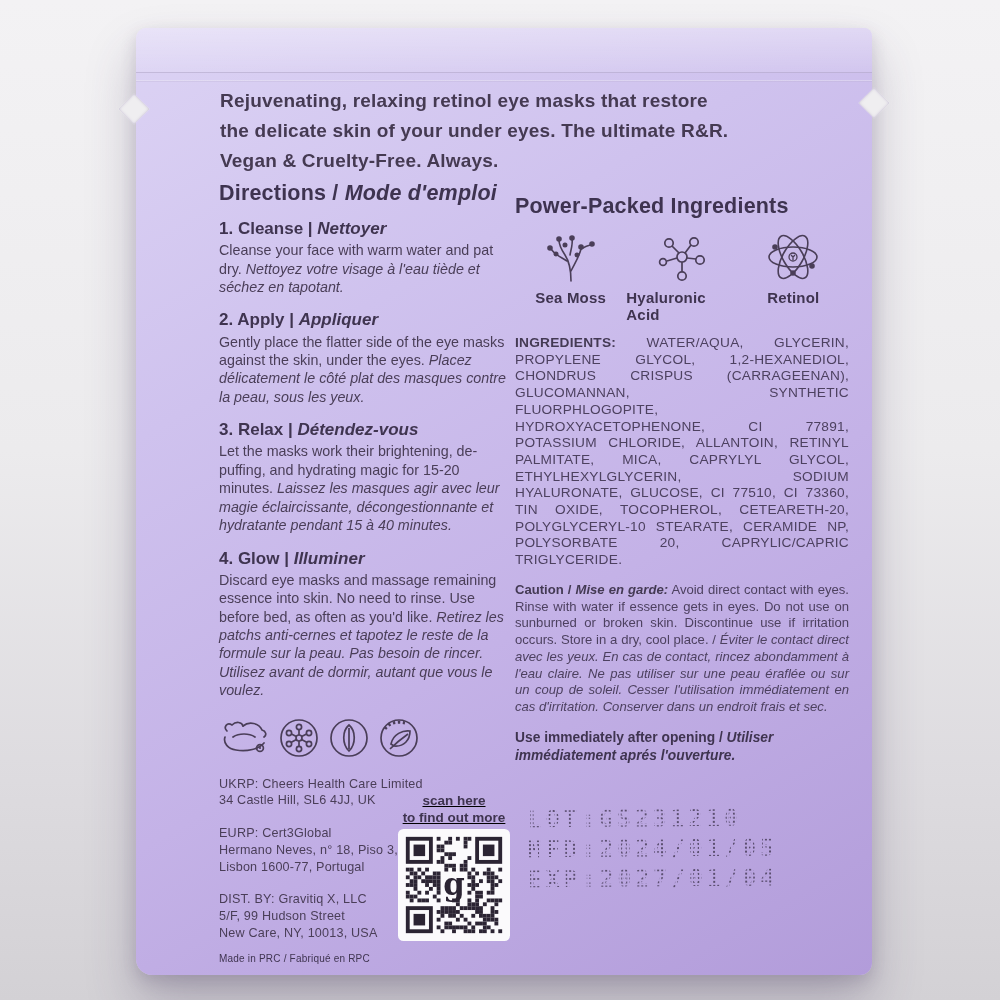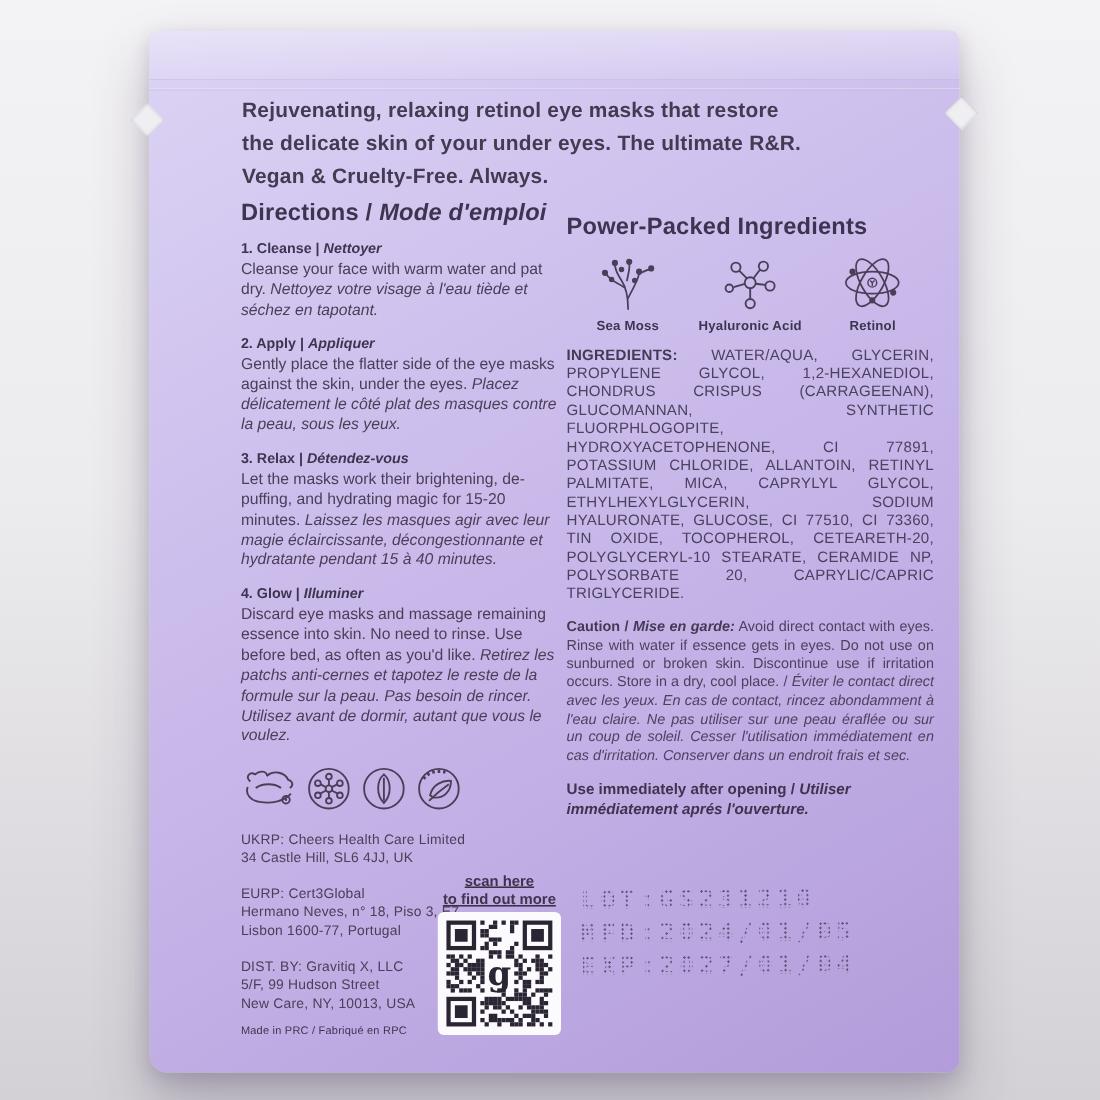--- a/index.html
+++ b/index.html
@@ -24,36 +24,36 @@
     font-size:19px;font-weight:600;line-height:1.57;letter-spacing:.2px;color:#453a52;}
   .intro span{display:block;}
 
   .col-left{position:absolute;left:83px;top:153px;width:289px;color:#4a3e58;}
   .col-right{position:absolute;left:379px;top:166px;width:334px;color:#4a3e58;}
 
   h2.sec{margin:0 0 12px 0;font-size:21.5px;font-weight:700;letter-spacing:.2px;color:#3e3350;}
   h2.sec em{font-style:italic;}
 
   .step{margin:0 0 13px 0;}
-  .step-title{font-size:13px;font-weight:700;color:#3f3450;line-height:1.3;}
+  .step-title{font-size:17px;font-weight:700;color:#3f3450;line-height:1.3;}
   .step-title em{font-style:italic;}
   .step-body{margin:1px 0 0 0;font-size:14.3px;line-height:1.29;}
   .step-body em{font-style:italic;}
 
   .badges{display:flex;gap:6px;margin:16px 0 12px 0;align-items:center;}
   .badges svg{display:block;}
 
   .addr{margin:16px 0 11px 0;font-size:12.6px;line-height:1.33;letter-spacing:.2px;}
   .addr span{display:block;}
   .made-in{margin:4px 0 0 0;font-size:10px;font-weight:400;letter-spacing:.2px;color:#3f3450;}
 
   .ing-icons{display:flex;margin:2px 0 12px 0;}
   .ing-item{flex:1;display:flex;flex-direction:column;align-items:center;gap:6px;}
   .ing-item svg{display:block;}
-  .ing-label{font-size:12px;font-weight:700;color:#3f3450;letter-spacing:.2px;}
+  .ing-label{font-size:15px;font-weight:700;color:#3f3450;letter-spacing:.2px;}
 
   .ingredients{margin:0 0 13px 0;font-size:13.7px;line-height:1.22;text-align:justify;
     letter-spacing:.25px;color:#4d4160;}
   .ingredients b{font-weight:700;color:#443a54;}
 
   .caution{margin:0 0 13px 0;font-size:13.1px;line-height:1.28;text-align:justify;color:#4d4160;}
   .caution b{font-weight:700;color:#443a54;}
   .caution em{font-style:italic;}
   .caution b em{font-style:italic;}
 

